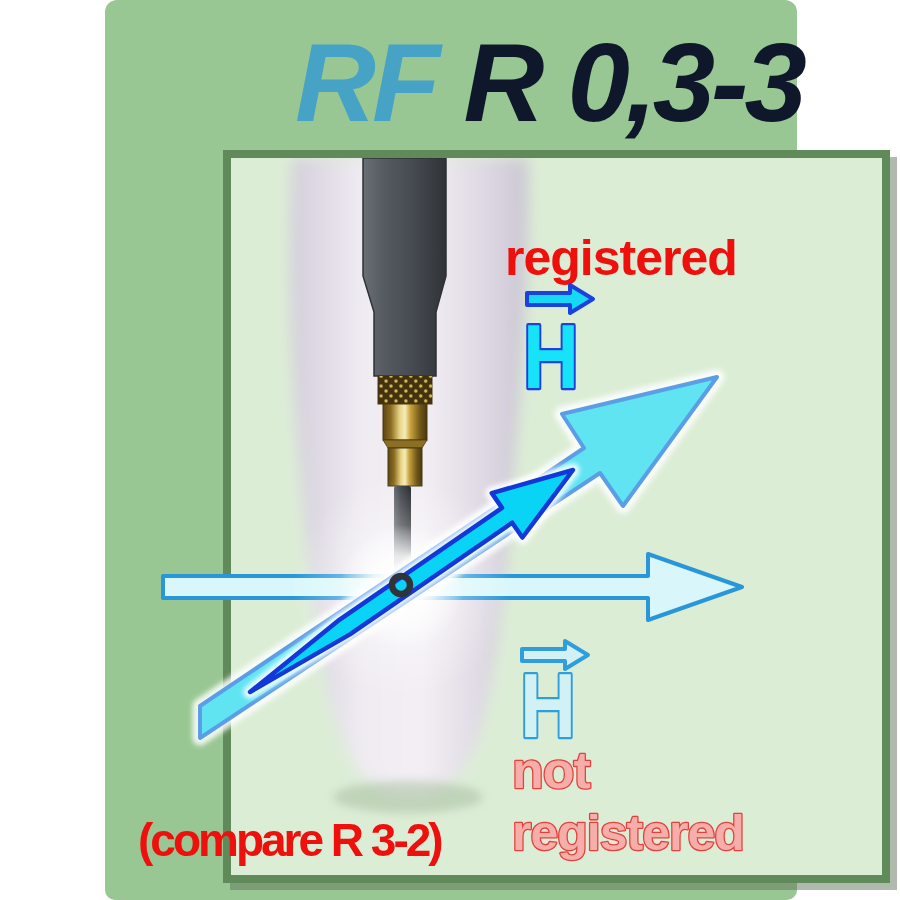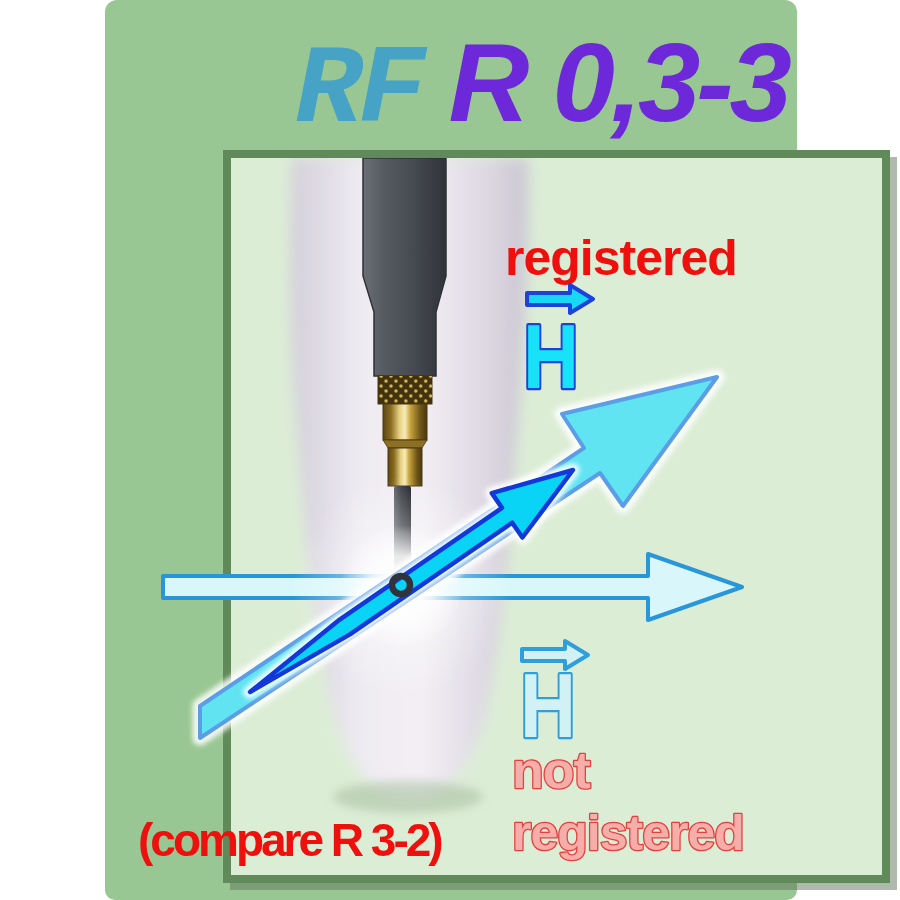--- a/index.html
+++ b/index.html
@@ -9,22 +9,22 @@
   }
   .card{
     position:absolute;left:105px;top:0;width:692px;height:900px;
     background:#99C793;border-radius:12px 12px 10px 10px;
   }
   .title{
     position:absolute;left:190px;top:24px;white-space:nowrap;
     font-weight:bold;font-style:italic;font-size:112px;line-height:1.05;
     letter-spacing:-4px;
   }
-  .title .series{color:#47A3C6;font-family:Liberation Mono, monospace;}
-  .title .model{color:#6d28d9;}
+  .title .series{color:#47A3C6;}
+  .title .model{color:#0f172a;}
   .panel{
     position:absolute;left:118px;top:150px;width:667px;height:733px;
     box-sizing:border-box;background:#DCEDD6;border:8px solid #608A5A;
     box-shadow:7px 7px 0 rgba(95,115,90,0.5);
   }
   svg.diagram{position:absolute;left:0;top:0;}
   text{font-family:"Liberation Sans", sans-serif;}
   .lbl-red{font-weight:bold;fill:#EE100D;}
   .lbl-pink{font-weight:bold;fill:#F6AEAB;stroke:#E4413D;stroke-width:2.6px;paint-order:stroke;stroke-linejoin:round;}
 </style>

